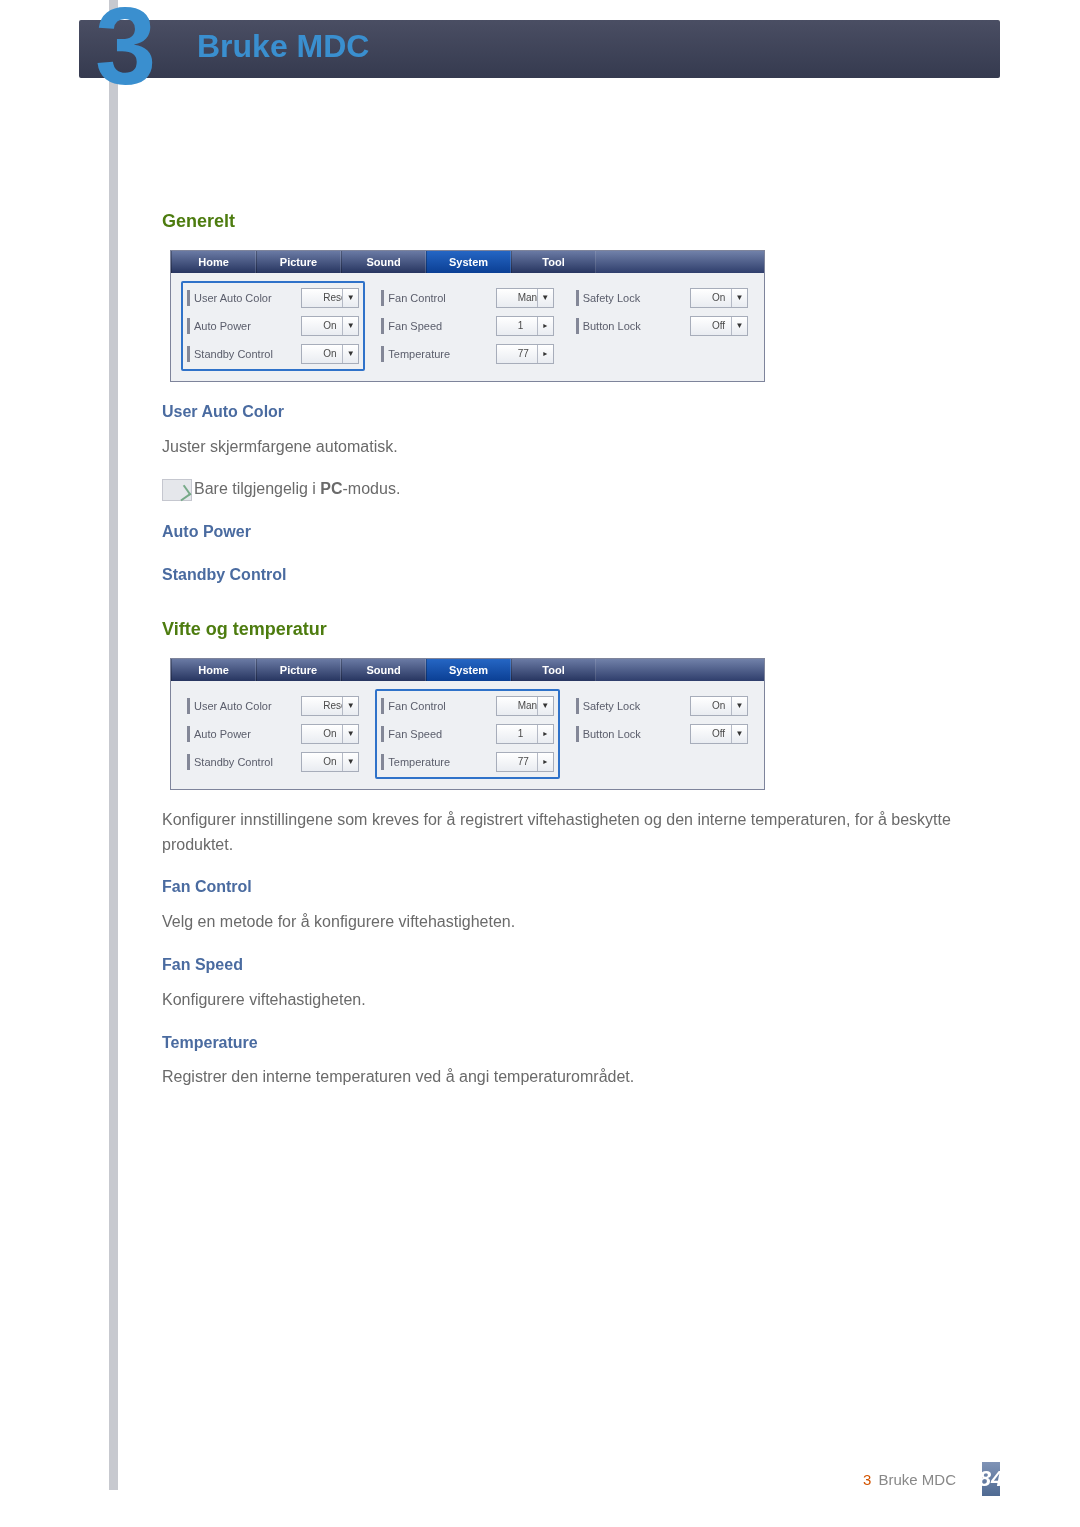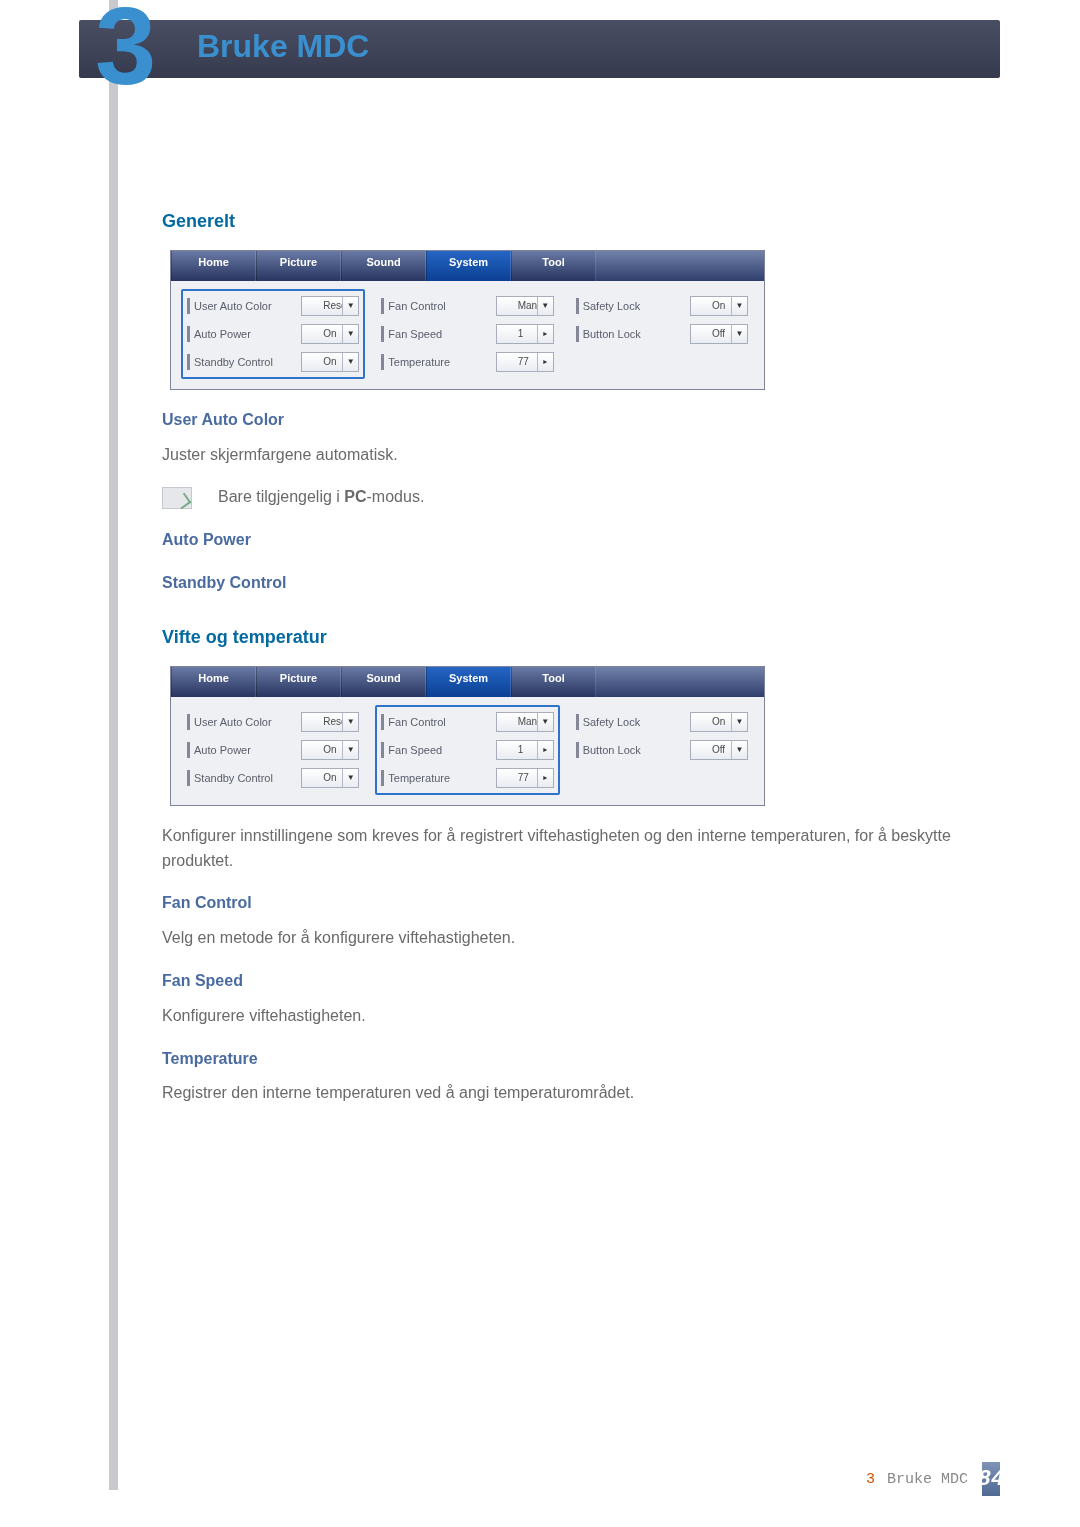--- a/index.html
+++ b/index.html
@@ -56,36 +56,36 @@
   .content {
     position: absolute;
     left: 162px;
     top: 190px;
     width: 850px;
     font-size: 16px;
     line-height: 1.55;
     color: #6a6a6a;
   }
   h3.section {
-    color: #0369a1;
+    color: #4d7c0f;
     font-size: 18px;
     margin: 18px 0 14px 0;
     font-weight: 600;
   }
   h4.sub {
     color: #4a6ba0;
     font-size: 16px;
     font-weight: 600;
     margin: 18px 0 10px 0;
   }
   p { margin: 8px 0 18px 0; }
   .note-row {
     display: flex;
     align-items: flex-start;
-    gap: 26px;
+    gap: 2px;
     margin: 6px 0 14px 0;
   }
   .note-icon {
     width: 30px;
     height: 22px;
     background: #e5e7eb;
     border: 1px solid #c5c7cf;
     position: relative;
     flex: 0 0 auto;
     top: 2px;
@@ -103,21 +103,21 @@
   
   .ui-panel {
     width: 595px;
     border: 1px solid #7e849b;
     background: #eef0f3;
     margin: 6px 0 18px 8px;
     font-size: 11px;
   }
   .ui-tabs {
     display: flex;
-    height: 30px;
+    height: 22px;
     background: linear-gradient(#7181a9, #2f3e6c);
     color: #fff;
   }
   .ui-tab {
     flex: 0 0 auto;
     width: 85px;
     text-align: center;
     line-height: 22px;
     font-weight: 600;
     font-size: 11px;
@@ -183,22 +183,21 @@
   }
   
   .footer {
     position: absolute;
     left: 16px; right: 80px;
     bottom: 30px;
     height: 36px;
     display: flex;
     justify-content: flex-end;
     align-items: center;
-    gap: 14px;
-    font-family: Liberation Mono, monospace;
+    gap: 26px;
   }
   .footer-label { color:#888; font-size:15px; }
   .footer-label .n { color:#d35400; margin-right: 3px; }
   .footer-page {
     width: 18px; height: 34px;
     background: linear-gradient(#7f93b6,#4f6a92);
     color:#fff; font-size:22px; font-weight:700;
     display:flex; align-items:center; justify-content:center;
     font-style: italic;
   }

